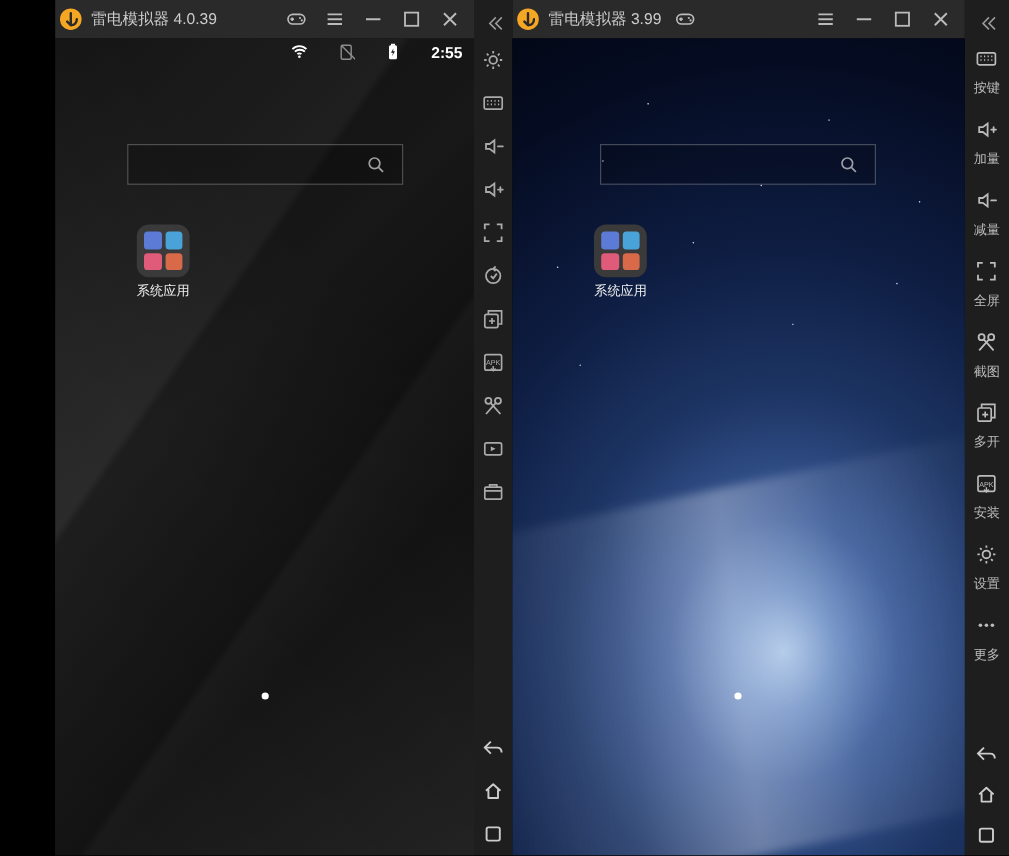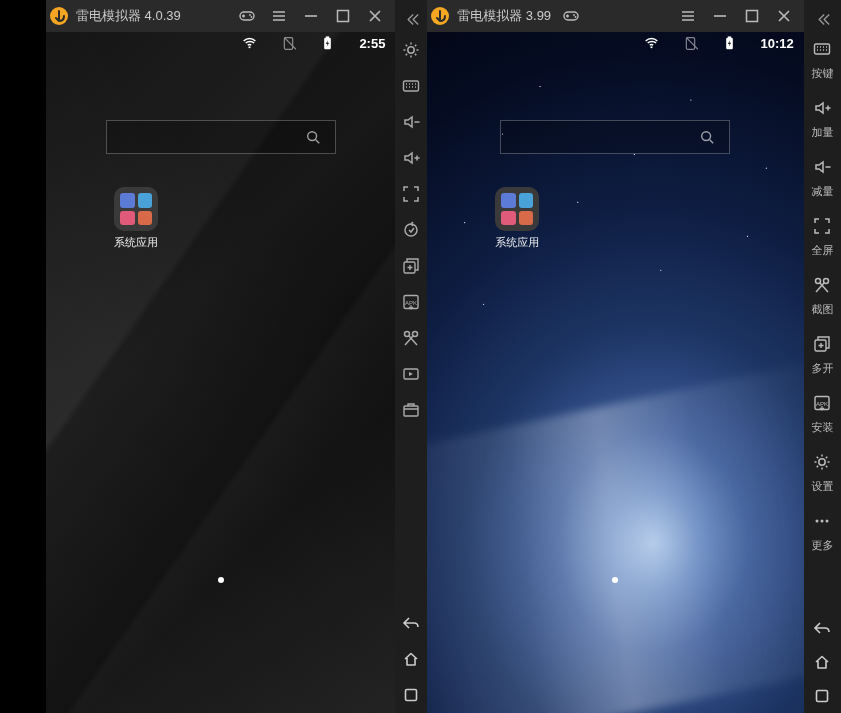--- a/index.html
+++ b/index.html
@@ -532,38 +532,20 @@
         </svg>
       </span>
     <span class="win-btn">
         <svg class="iconbox" viewBox="0 0 18 18">
           <use href="#i-close"></use>
         </svg>
       </span>
   </div>
 
   <div class="screen galaxy">
-    <div class="statusbar">
-      <span class="icon">
-          <svg class="iconbox-sm" viewBox="0 0 18 18">
-            <use href="#i-wifi"></use>
-          </svg>
-        </span>
-      <span class="icon" style="opacity:0.5">
-          <svg class="iconbox-sm" viewBox="0 0 18 18">
-            <use href="#i-sim"></use>
-          </svg>
-        </span>
-      <span class="icon">
-          <svg class="iconbox-sm" viewBox="0 0 18 18">
-            <use href="#i-batt"></use>
-          </svg>
-        </span>
-      <span>10:12</span>
-    </div>
     <div class="searchbox">
       <span>
           <svg viewBox="0 0 18 18">
             <use href="#i-search"></use>
           </svg>
         </span>
     </div>
     <div class="app-icon">
       <div class="tile">
           <span></span>

